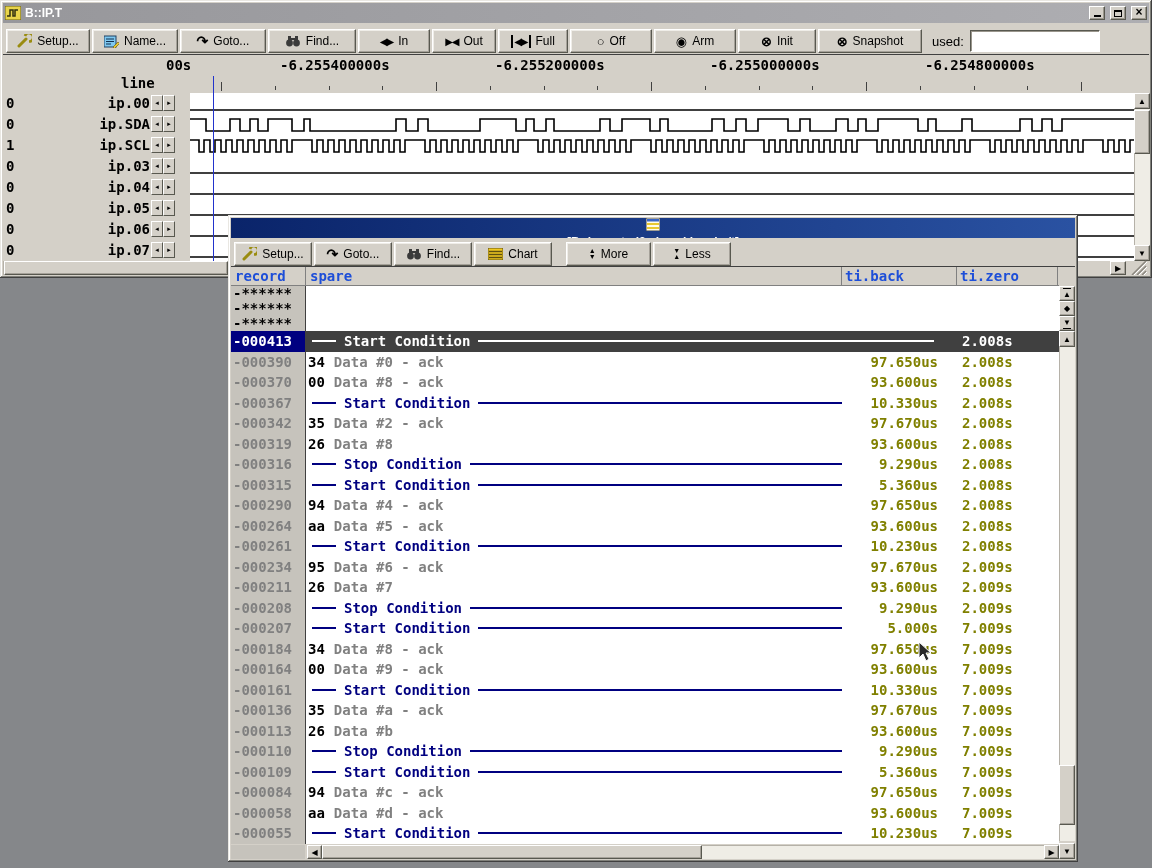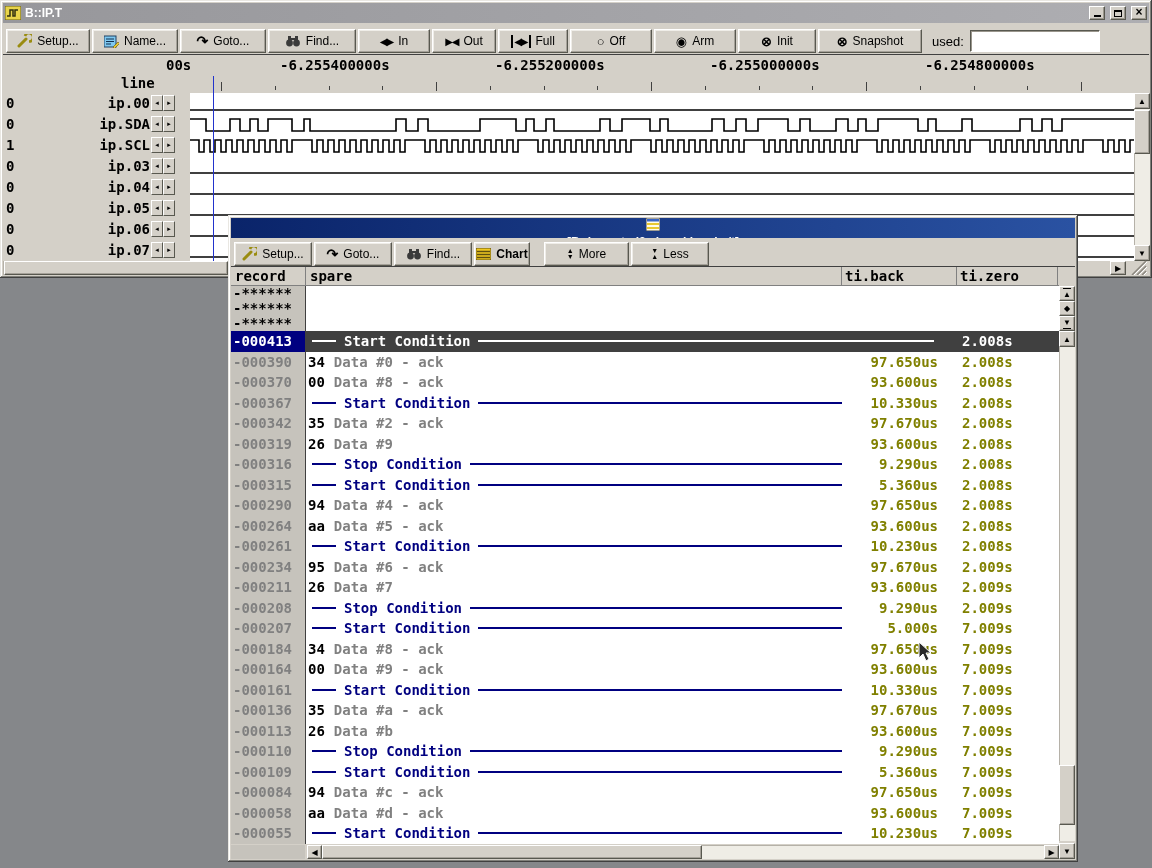--- a/index.html
+++ b/index.html
@@ -72,21 +72,21 @@
   .spinbtn{
     position:absolute;top:2px;width:12px;height:16px;background:#d4d0c8;box-sizing:border-box;
     border:1px solid;border-color:#ffffff #58584f #58584f #ffffff;
     font-size:7px;display:flex;align-items:center;justify-content:center;color:#000;
   }
   #wave-area{position:absolute;left:190px;top:93px;width:948px;height:168px;background:#ffffff;}
   #cursor-line{position:absolute;left:213px;top:76px;width:1px;height:185px;background:#2233cc;z-index:3;}
   
   #proto-window{z-index:10;}
   #proto-title{background:linear-gradient(90deg,#0a246a,#2a52a2);flex-direction:column;}
-  .hdrlabel{position:absolute;top:1px;font-size:14px;color:#000000;text-align:right;}
+  .hdrlabel{position:absolute;top:1px;font-size:14px;color:#1d4ed8;text-align:right;}
   .hdrsep{position:absolute;top:0;width:1px;height:18px;background:#808080;}
   .prow{position:absolute;left:0;width:828px;overflow:hidden;}
   .prec{position:absolute;left:0;top:0;bottom:0;width:74px;background:#c6c3bc;color:#808080;font-size:14px;padding-left:2px;box-sizing:border-box;}
   .pdiv{position:absolute;left:74px;top:0;bottom:0;width:1px;background:#404040;}
   .pspare{position:absolute;left:75px;top:0;bottom:0;display:flex;align-items:center;font-size:14px;}
   .ptiback{position:absolute;left:611px;width:96px;top:0;bottom:0;text-align:right;font-size:14px;color:#808000;}
   .ptizero{position:absolute;left:731px;width:97px;top:0;bottom:0;font-size:14px;color:#808000;}
   .hexval{color:#000;margin-left:2px;}
   .descval{color:#808080;margin-left:9px;}
   .condseg{height:0;border-top:2px solid #000080;}
@@ -342,21 +342,21 @@
           <svg width="16" height="12">
             <circle cx="4.5" cy="8" r="3.4" fill="#3a3a3a"></circle>
             <circle cx="11.5" cy="8" r="3.4" fill="#3a3a3a"></circle>
             <rect x="3" y="1" width="3" height="5" fill="#3a3a3a"></rect>
             <rect x="10" y="1" width="3" height="5" fill="#3a3a3a"></rect>
             <rect x="6" y="3" width="4" height="2" fill="#3a3a3a"></rect>
           </svg>
         </span>
         <span>Find...</span>
       </div>
-      <div class="tbtn" style="width: 56px; font-weight: bold;">
+      <div class="tbtn" style="width: 78px;">
         <span class="ticon">
           <svg width="15" height="12">
             <rect x="0" y="0" width="15" height="12" fill="#f0c820" stroke="#605010"></rect>
             <path d="M1 3.5 h13 M1 6.5 h13 M1 9.5 h13" stroke="#605010" stroke-width="1.4"></path>
           </svg>
         </span>
         <span>Chart</span>
       </div>
       <div class="tbtn" style="width: 85px; margin-left: 12px;">
         <span class="stackicon">
@@ -450,21 +450,21 @@
           <span class="descval">Data #2 - ack</span>
         </span>
         <span class="ptiback">97.670us</span>
         <span class="ptizero">2.008s</span>
       </div>
       <div class="prow mono" style="top: 147.5px; height: 20.5px; line-height: 20.5px;">
         <span class="prec">-000319</span>
         <span class="pdiv"></span>
         <span class="pspare" style="width: 536px;">
           <span class="hexval">26</span>
-          <span class="descval">Data #9</span>
+          <span class="descval">Data #8</span>
         </span>
         <span class="ptiback">93.600us</span>
         <span class="ptizero">2.008s</span>
       </div>
       <div class="prow mono" style="top: 168px; height: 20.5px; line-height: 20.5px;">
         <span class="prec">-000316</span>
         <span class="pdiv"></span>
         <span class="pspare" style="width: 536px;">
           <span class="condseg" style="width: 24px; margin-left: 6px;"></span>
           <span class="condtext">Stop Condition</span>

